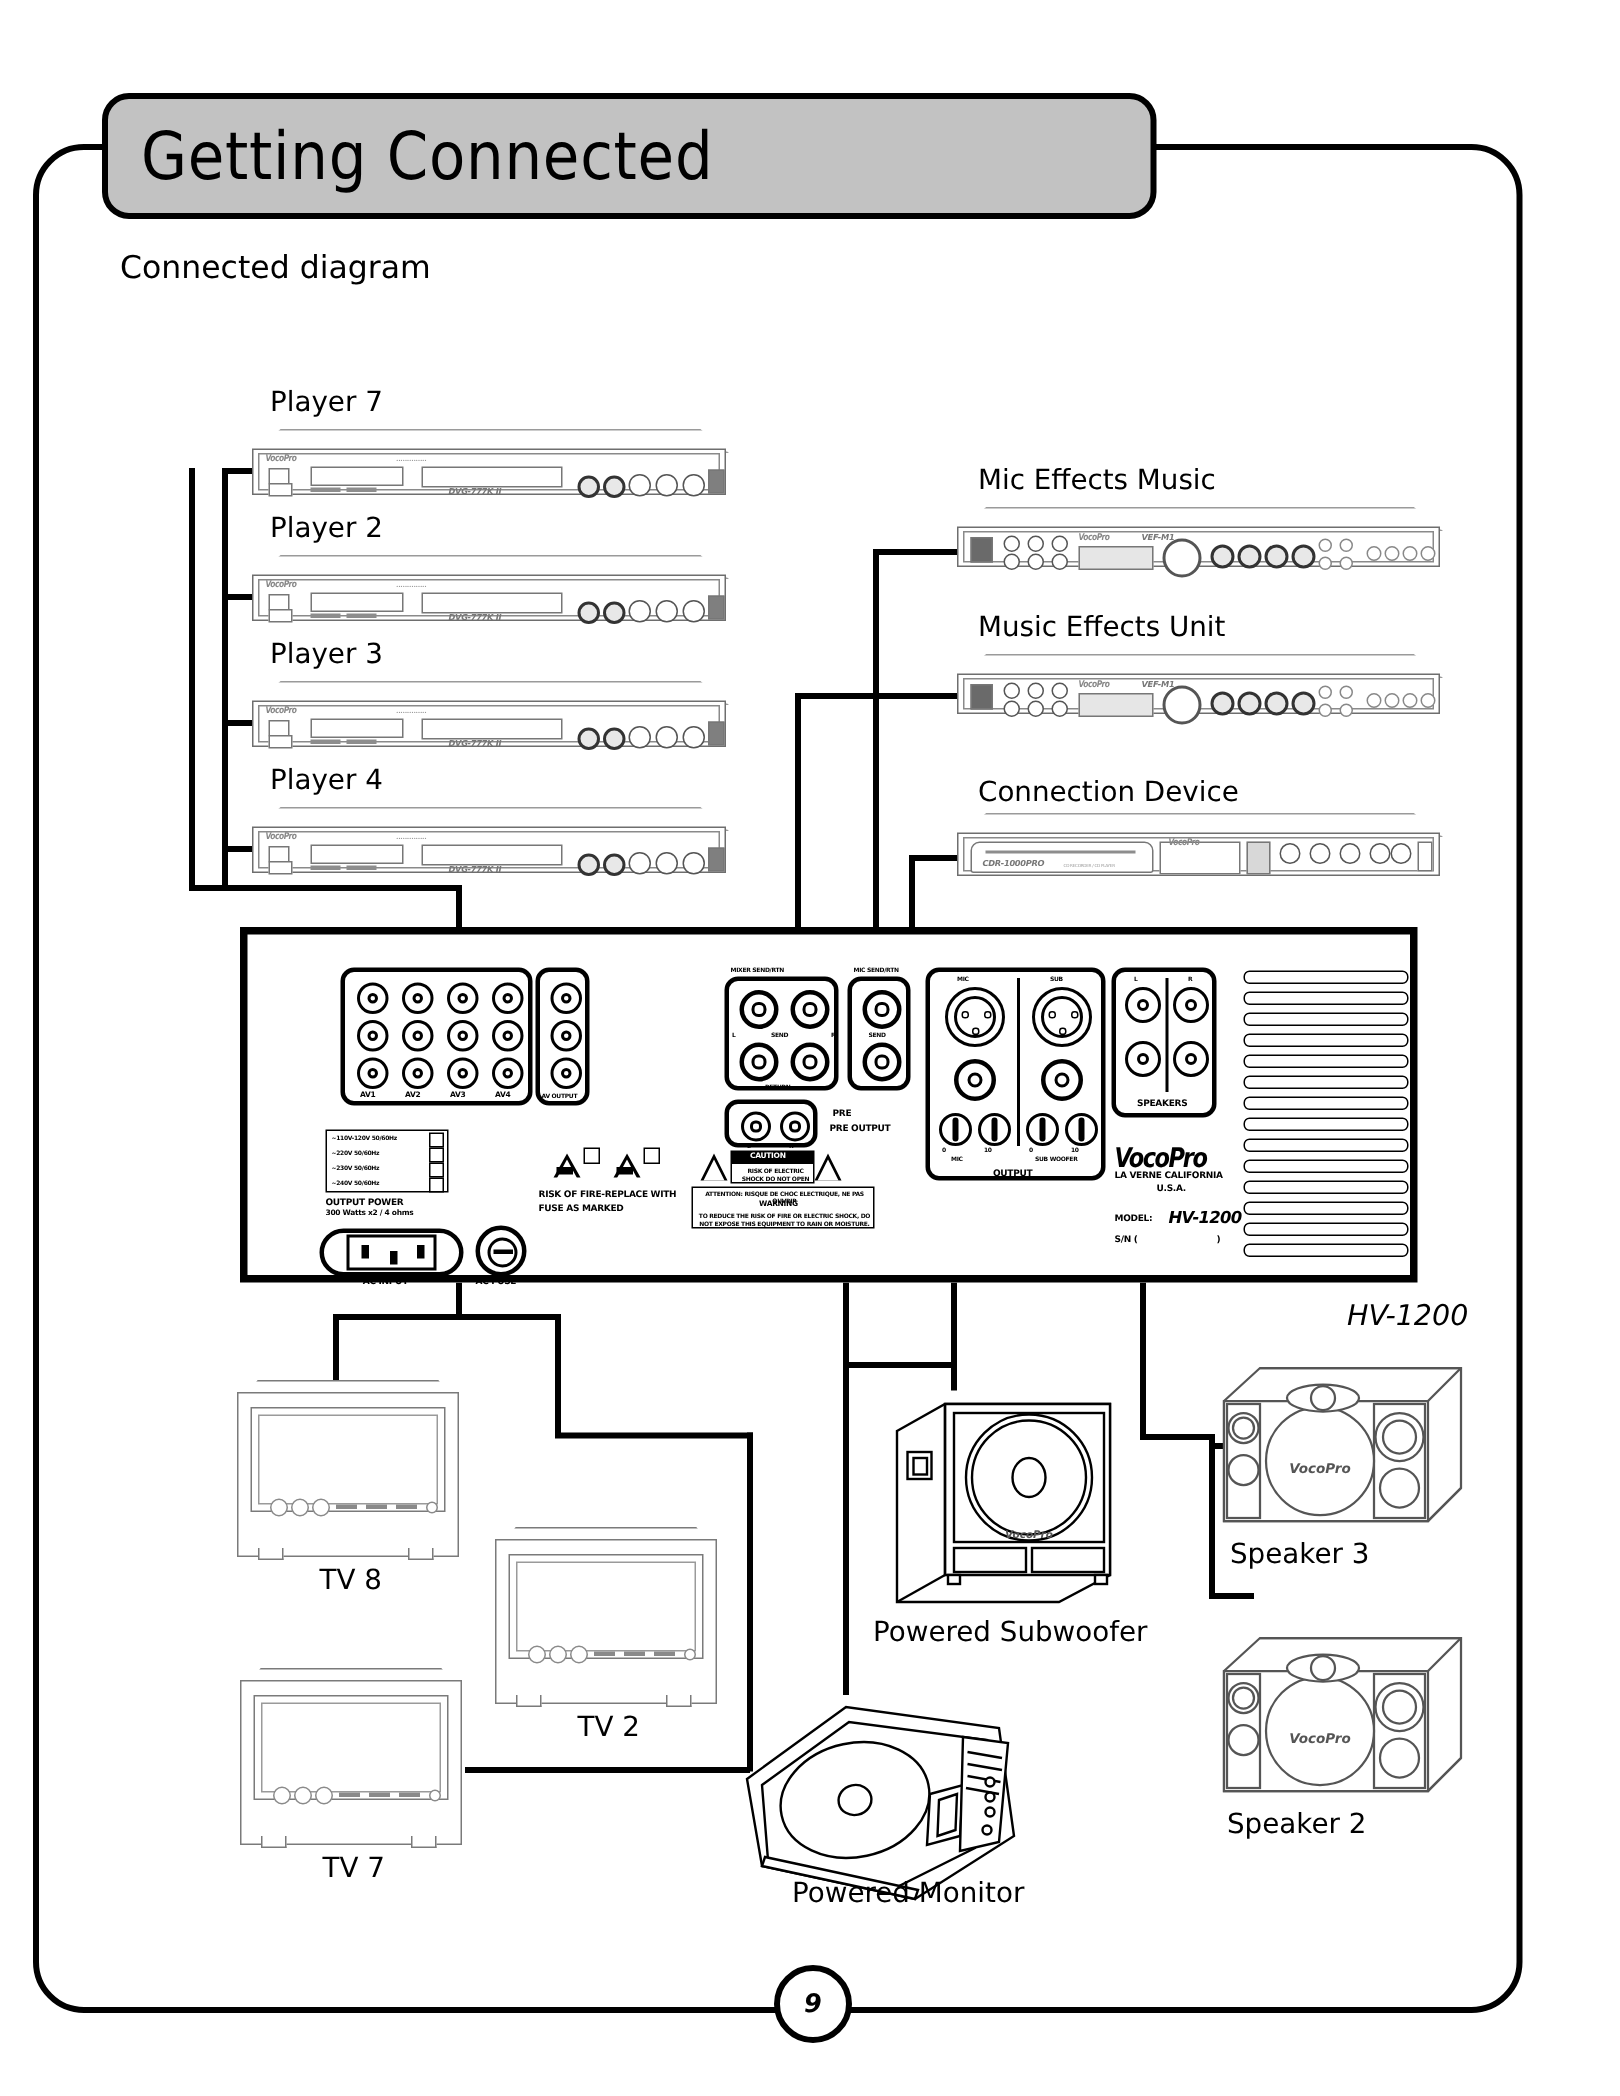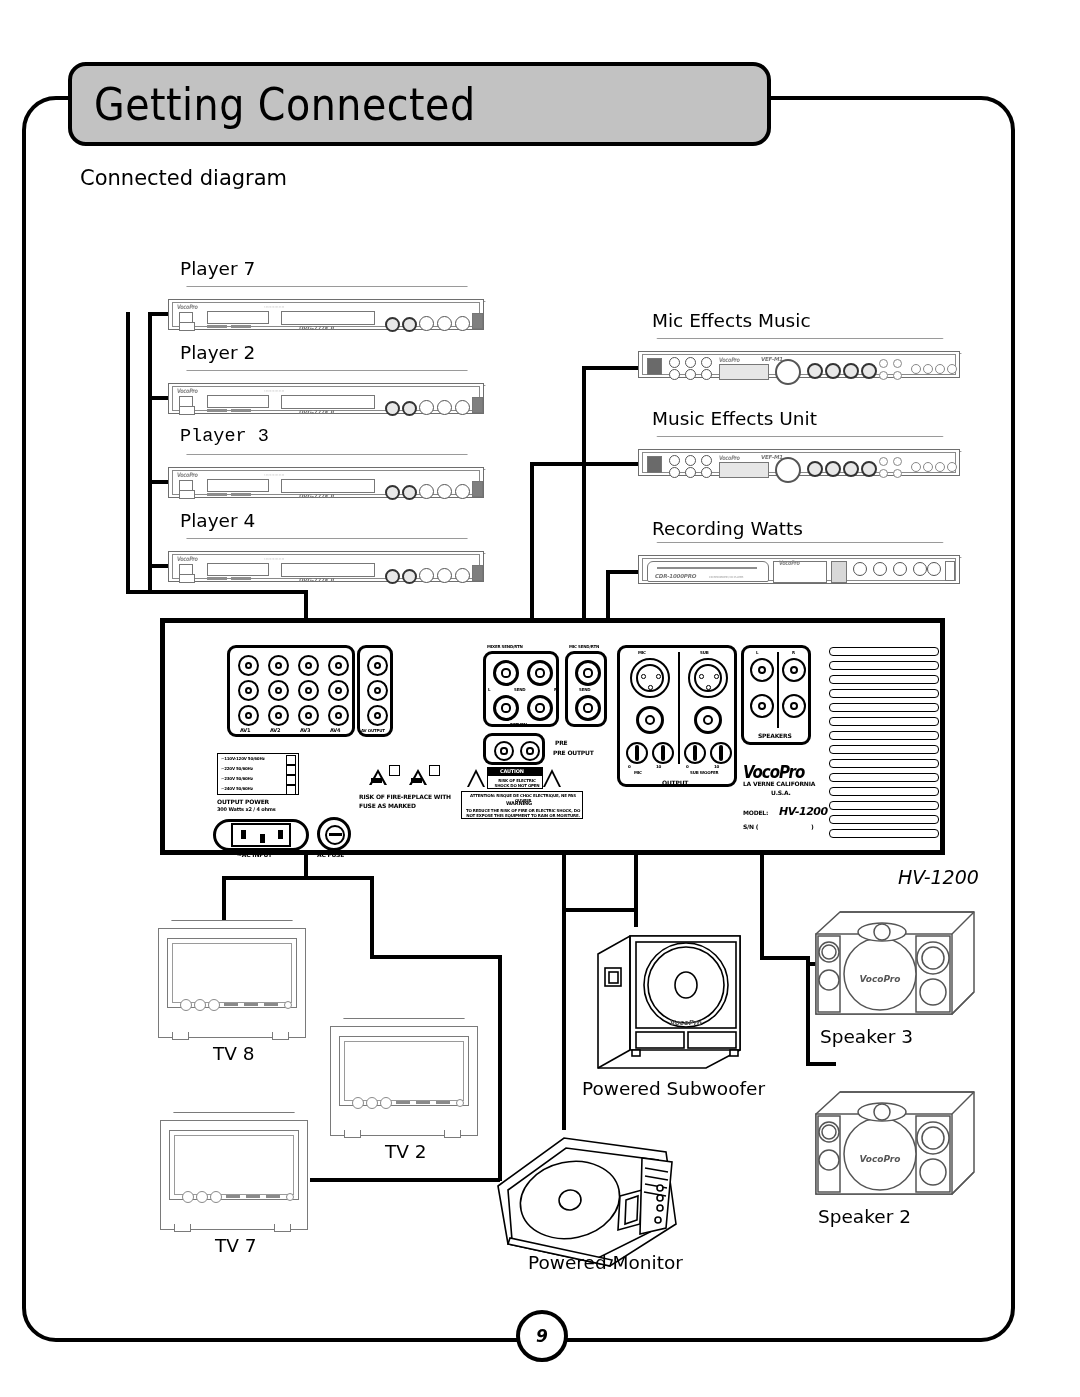--- a/index.html
+++ b/index.html
@@ -191,21 +191,21 @@
     <div class="pknob dark" style="left:216px;top:17px;width:11px;height:11px;"></div>
     <div class="pknob dark" style="left:233px;top:17px;width:11px;height:11px;"></div>
     <div class="pknob" style="left:250px;top:16px;width:13px;height:13px;"></div>
     <div class="pknob" style="left:268px;top:16px;width:13px;height:13px;"></div>
     <div class="pknob" style="left:286px;top:16px;width:13px;height:13px;"></div>
     <div class="pbtn" style="left:303px;top:13px;width:9px;height:14px;background:#7f7f7f;"></div>
     <div class="ptiny" style="left:95px;top:5px;">••••••••••••••</div>
   </div>
 </div>
 
-<div class="lbl" style="left:180px;top:426px;font-family:Liberation Mono, monospace;">Player 3</div>
+<div class="lbl" style="left:180px;top:426px;">Player 3</div>
 <div class="rack" id="player3" style="left:168px;top:454px;width:316px;height:44px;">
   <div class="top"></div>
   <div class="face">
     <div class="inner"></div>
     <div class="plogo" style="left:8px;top:3px;">VocoPro</div>
     <div class="pbtn" style="left:10px;top:12px;width:12px;height:9px;"></div>
     <div class="pbtn" style="left:10px;top:22px;width:14px;height:7px;"></div>
     <div class="pscreen" style="left:38px;top:11px;width:60px;height:11px;"></div>
     <div class="pscreen" style="left:112px;top:11px;width:92px;height:12px;"></div>
     <div class="pmodel" style="left:130px;top:25px;">DVG-777K II</div>
@@ -299,21 +299,21 @@
     <div class="pdot" style="left:254px;top:7px;width:7px;height:7px;"></div>
     <div class="pdot" style="left:240px;top:19px;width:7px;height:7px;"></div>
     <div class="pdot" style="left:254px;top:19px;width:7px;height:7px;"></div>
     <div class="pdot" style="left:272px;top:12px;width:8px;height:8px;"></div>
     <div class="pdot" style="left:284px;top:12px;width:8px;height:8px;"></div>
     <div class="pdot" style="left:296px;top:12px;width:8px;height:8px;"></div>
     <div class="pdot" style="left:308px;top:12px;width:8px;height:8px;"></div>
   </div>
 </div>
 
-<div class="lbl" style="left:652px;top:518px;">Recording Watts</div>
+<div class="lbl" style="left:652px;top:518px;">Connection Device</div>
 <div class="rack" style="left:638px;top:542px;width:322px;height:42px;">
   <div class="top"></div>
   <div class="face">
     <div class="inner"></div>
     <div class="pscreen" style="left:8px;top:5px;width:120px;height:19px;border-radius:6px 6px 2px 2px;"></div>
     <div class="pbar" style="left:18px;top:11px;width:100px;height:2px;"></div>
     <div class="pmodel" style="left:16px;top:17px;">CDR-1000PRO</div>
     <div class="ptiny" style="left:70px;top:19px;">CD RECORDER / CD PLAYER</div>
     <div class="pscreen" style="left:134px;top:5px;width:52px;height:20px;"></div>
     <div class="plogo" style="left:140px;top:3px;">VocoPro</div>

